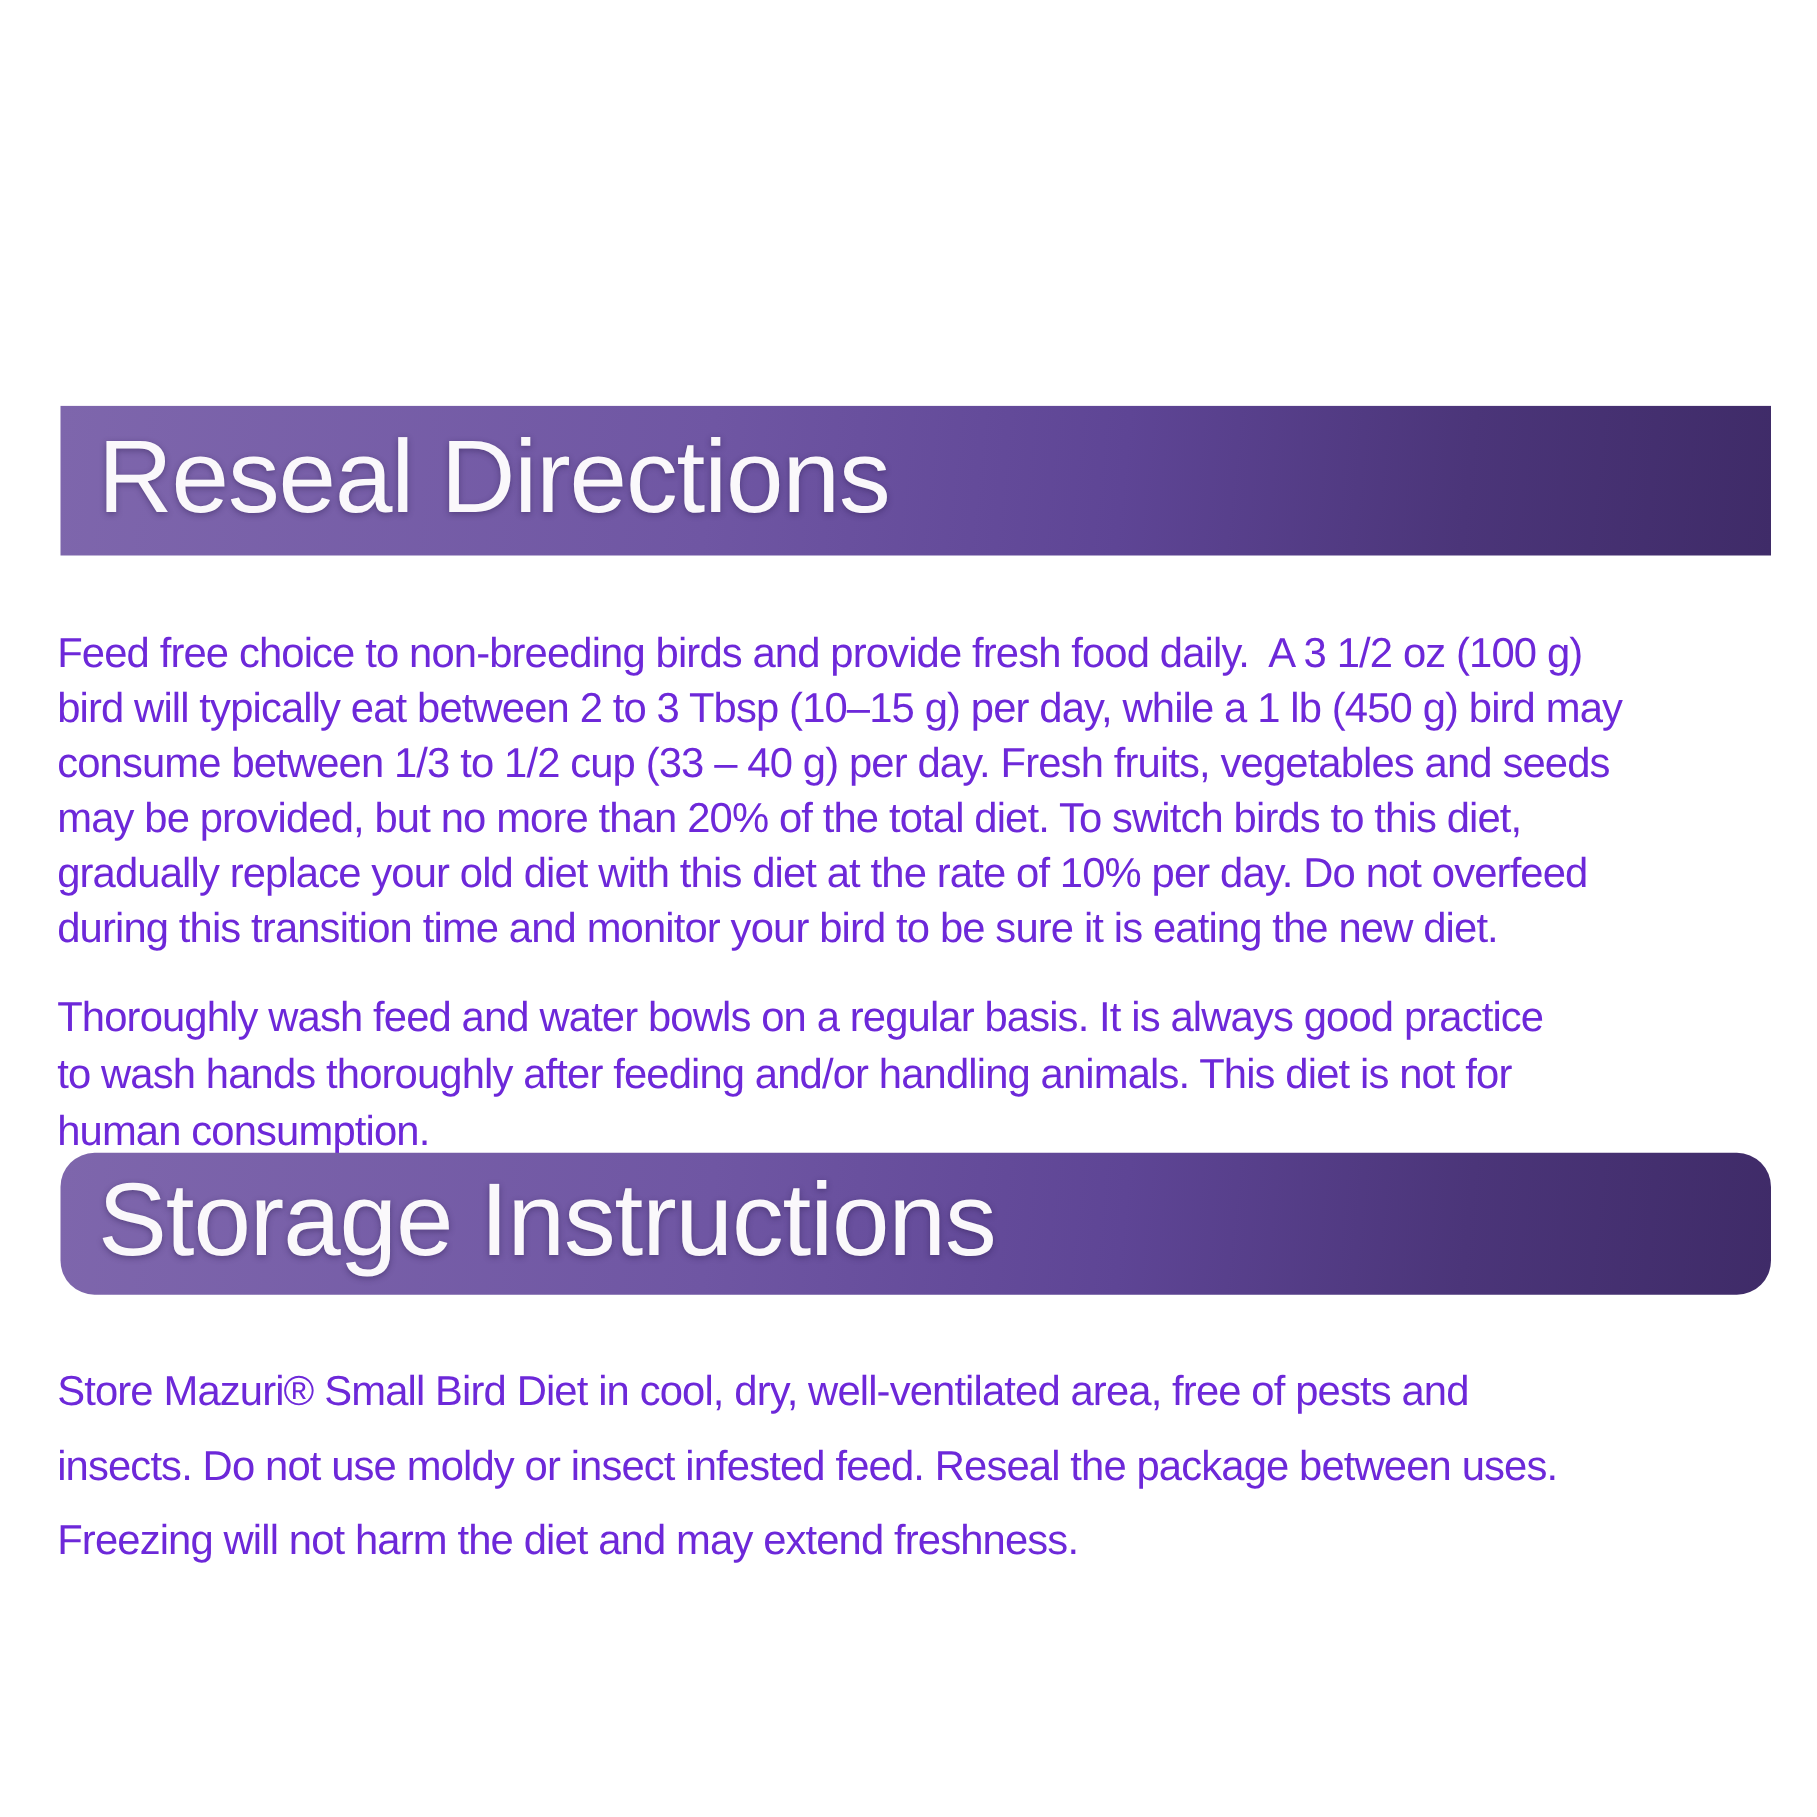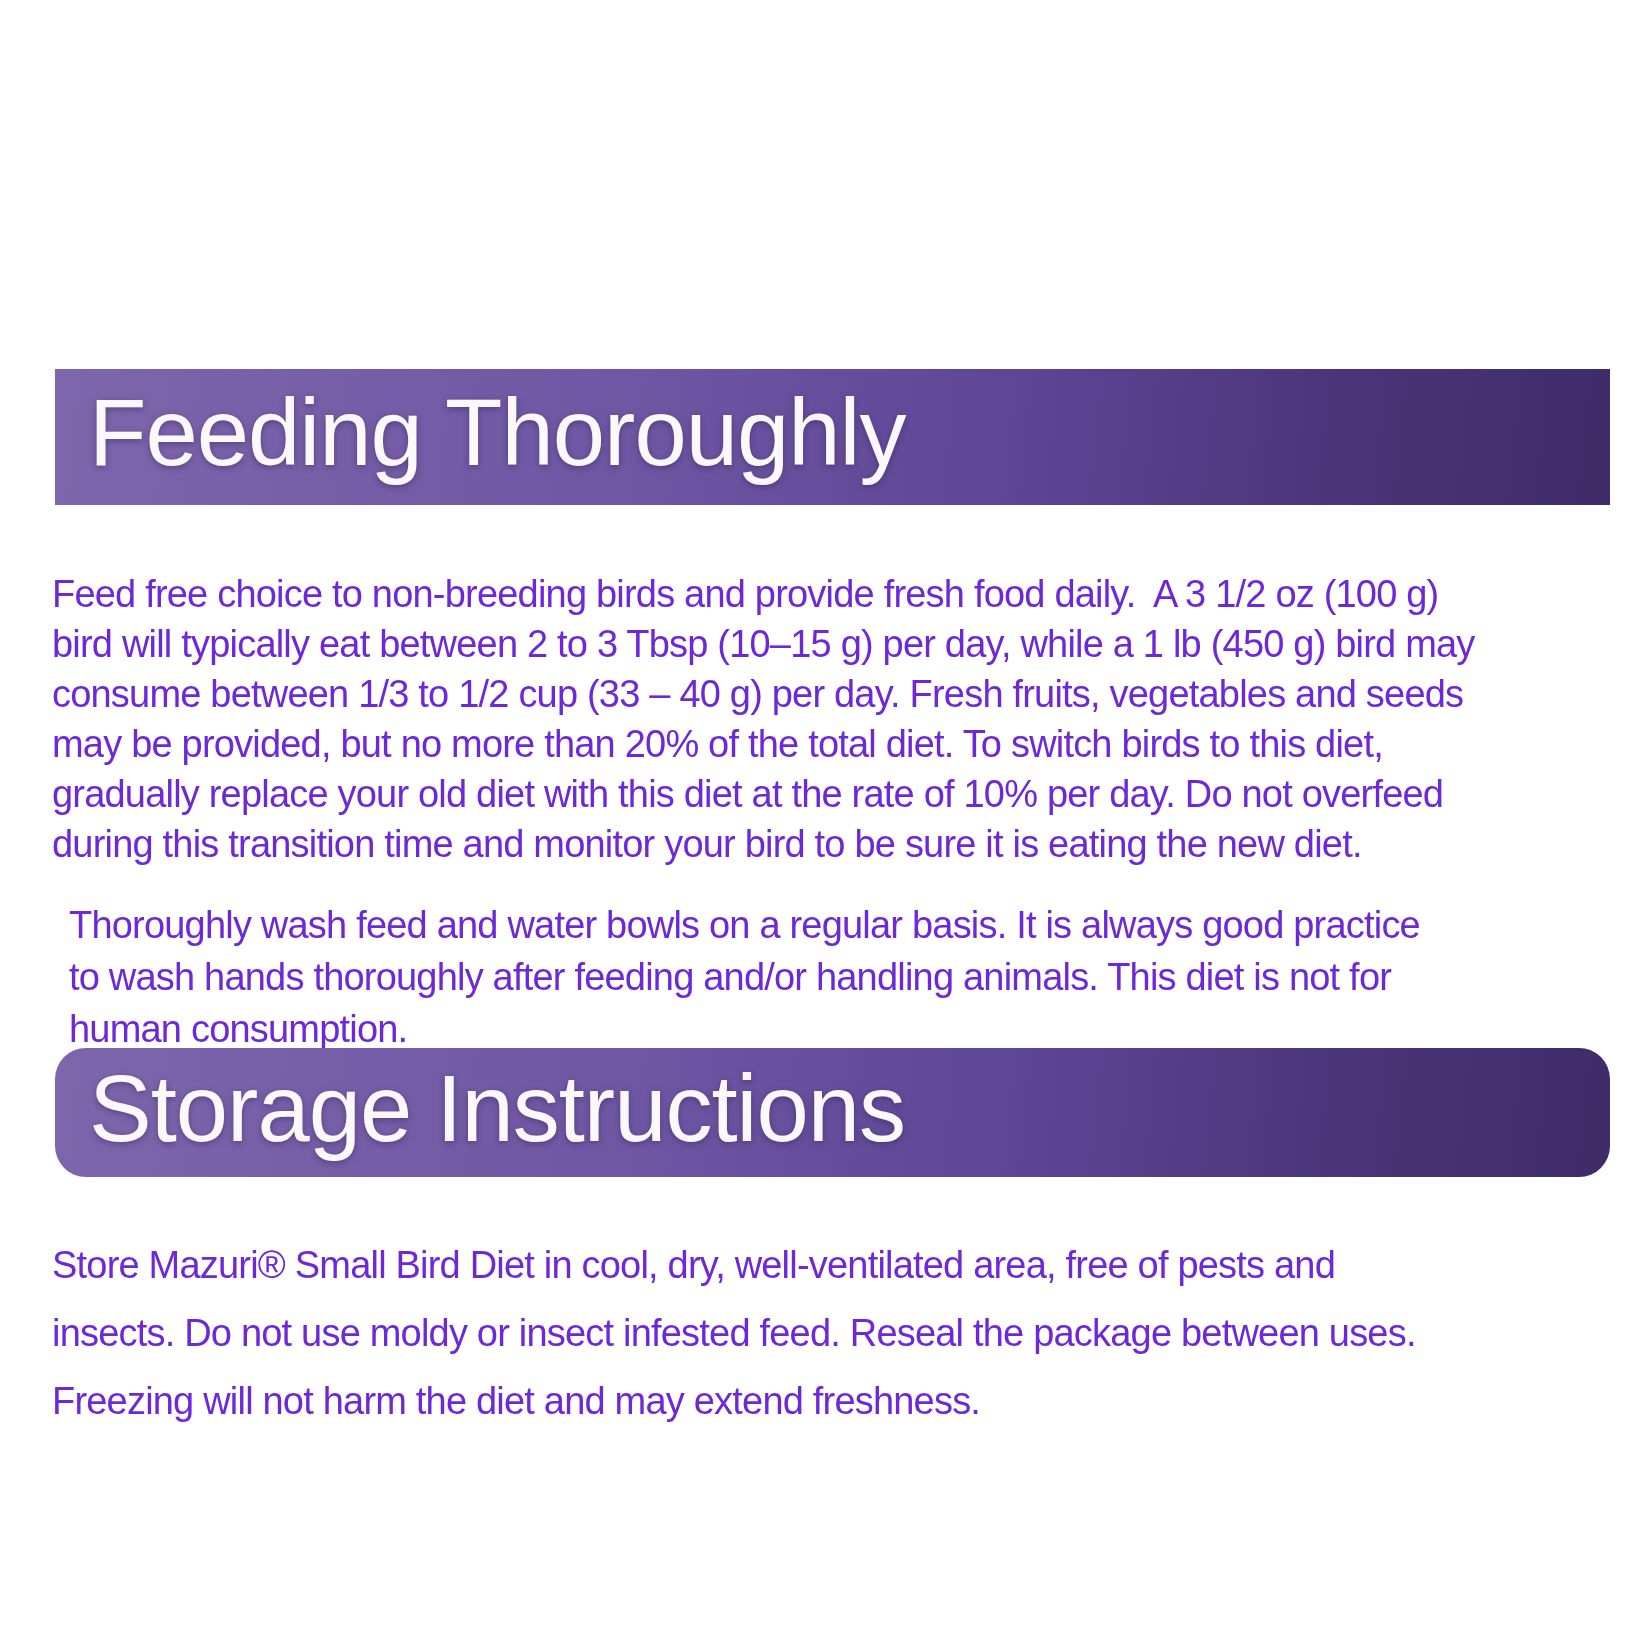--- a/index.html
+++ b/index.html
@@ -58,34 +58,33 @@
     white-space: pre;
     font-weight: 400;
   }
   .para-feeding-1 {
     top: 531px;
     line-height: 50px;
   }
   .para-feeding-2 {
     top: 861px;
     line-height: 52px;
-    margin-left: 17px;
   }
   .para-storage-1 {
     top: 1193px;
     line-height: 68px;
   }
 </style>
 </head>
 <body>
 
 <div class="page">
 
   <div class="heading-bar feeding">
-    <span class="heading-text">Feeding Thoroughly</span>
+    <span class="heading-text">Reseal Directions</span>
   </div>
 
   <p class="body-para para-feeding-1">Feed free choice to non-breeding birds and provide fresh food daily.  A 3 1/2 oz (100 g)
 bird will typically eat between 2 to 3 Tbsp (10–15 g) per day, while a 1 lb (450 g) bird may
 consume between 1/3 to 1/2 cup (33 – 40 g) per day. Fresh fruits, vegetables and seeds
 may be provided, but no more than 20% of the total diet. To switch birds to this diet,
 gradually replace your old diet with this diet at the rate of 10% per day. Do not overfeed
 during this transition time and monitor your bird to be sure it is eating the new diet.</p>
 
   <p class="body-para para-feeding-2">Thoroughly wash feed and water bowls on a regular basis. It is always good practice

